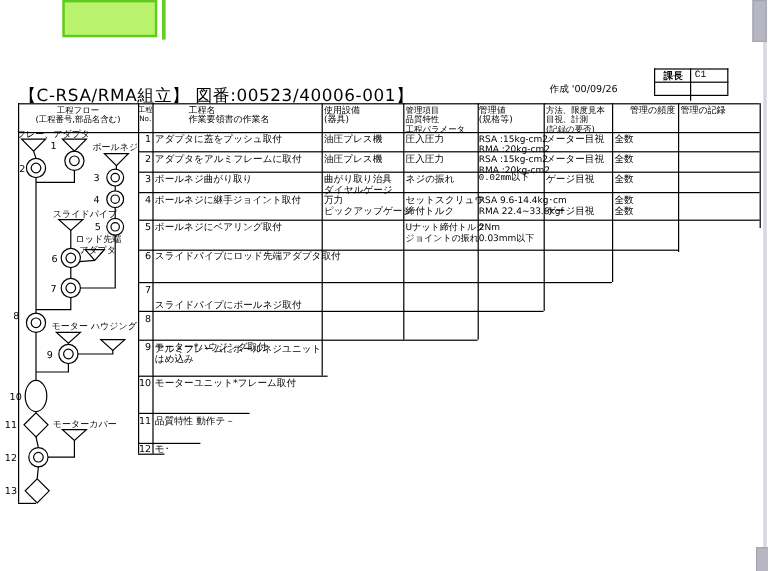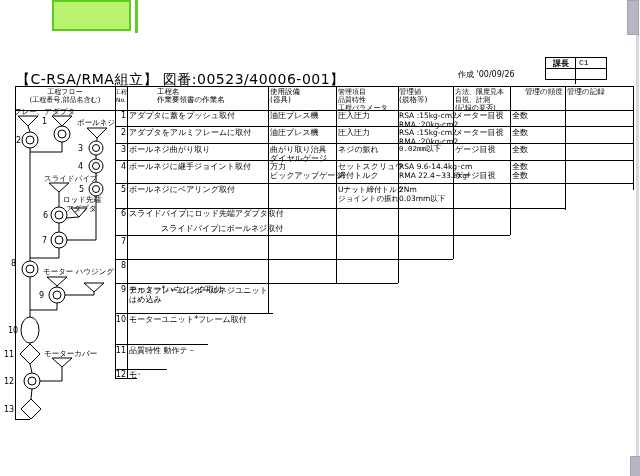--- a/index.html
+++ b/index.html
@@ -136,21 +136,21 @@
     <div class="cell num" style="left:114px;top:185px;width:12px;">5</div>
     <div class="cell" style="left:129px;top:185px;">ボールネジにベアリング取付</div>
     <div class="cell" style="left:338px;top:185px;font-size:7.5px;">Uナット締付トルク
 ジョイントの振れ</div>
     <div class="cell" style="left:399px;top:185px;font-size:7.5px;">2Nm
 0.03mm以下</div>
 
     <div class="cell num" style="left:114px;top:209px;width:12px;">6</div>
     <div class="cell" style="left:129px;top:209px;">スライドパイプにロッド先端アダプタ取付</div>
     <div class="cell num" style="left:114px;top:237px;width:12px;">7</div>
-    <div class="cell" style="left:129px;top:224px;padding-left:32px;">スライドパイプにボールネジ取付</div>
+    <div class="cell" style="left:129px;top:250px;">スライドパイプにボールネジ取付</div>
     <div class="cell num" style="left:114px;top:261px;width:12px;">8</div>
     <div class="cell" style="left:129px;top:261px;margin-top:25px;">アルミフレームにボールネジユニット
 はめ込み</div>
     <div class="cell num" style="left:110px;top:285px;width:16px;">9</div>
     <div class="cell" style="left:129px;top:285px;">モーター*ハウジング取付</div>
     <div class="cell num" style="left:110px;top:315px;width:16px;">10</div>
     <div class="cell" style="left:129px;top:315px;">モーターユニット*フレーム取付</div>
     <div class="cell num" style="left:110px;top:346px;width:16px;">11</div>
     <div class="cell" style="left:129px;top:346px;">品質特性 動作テ－</div>
     <div class="cell num" style="left:110px;top:370px;width:16px;">12</div>

